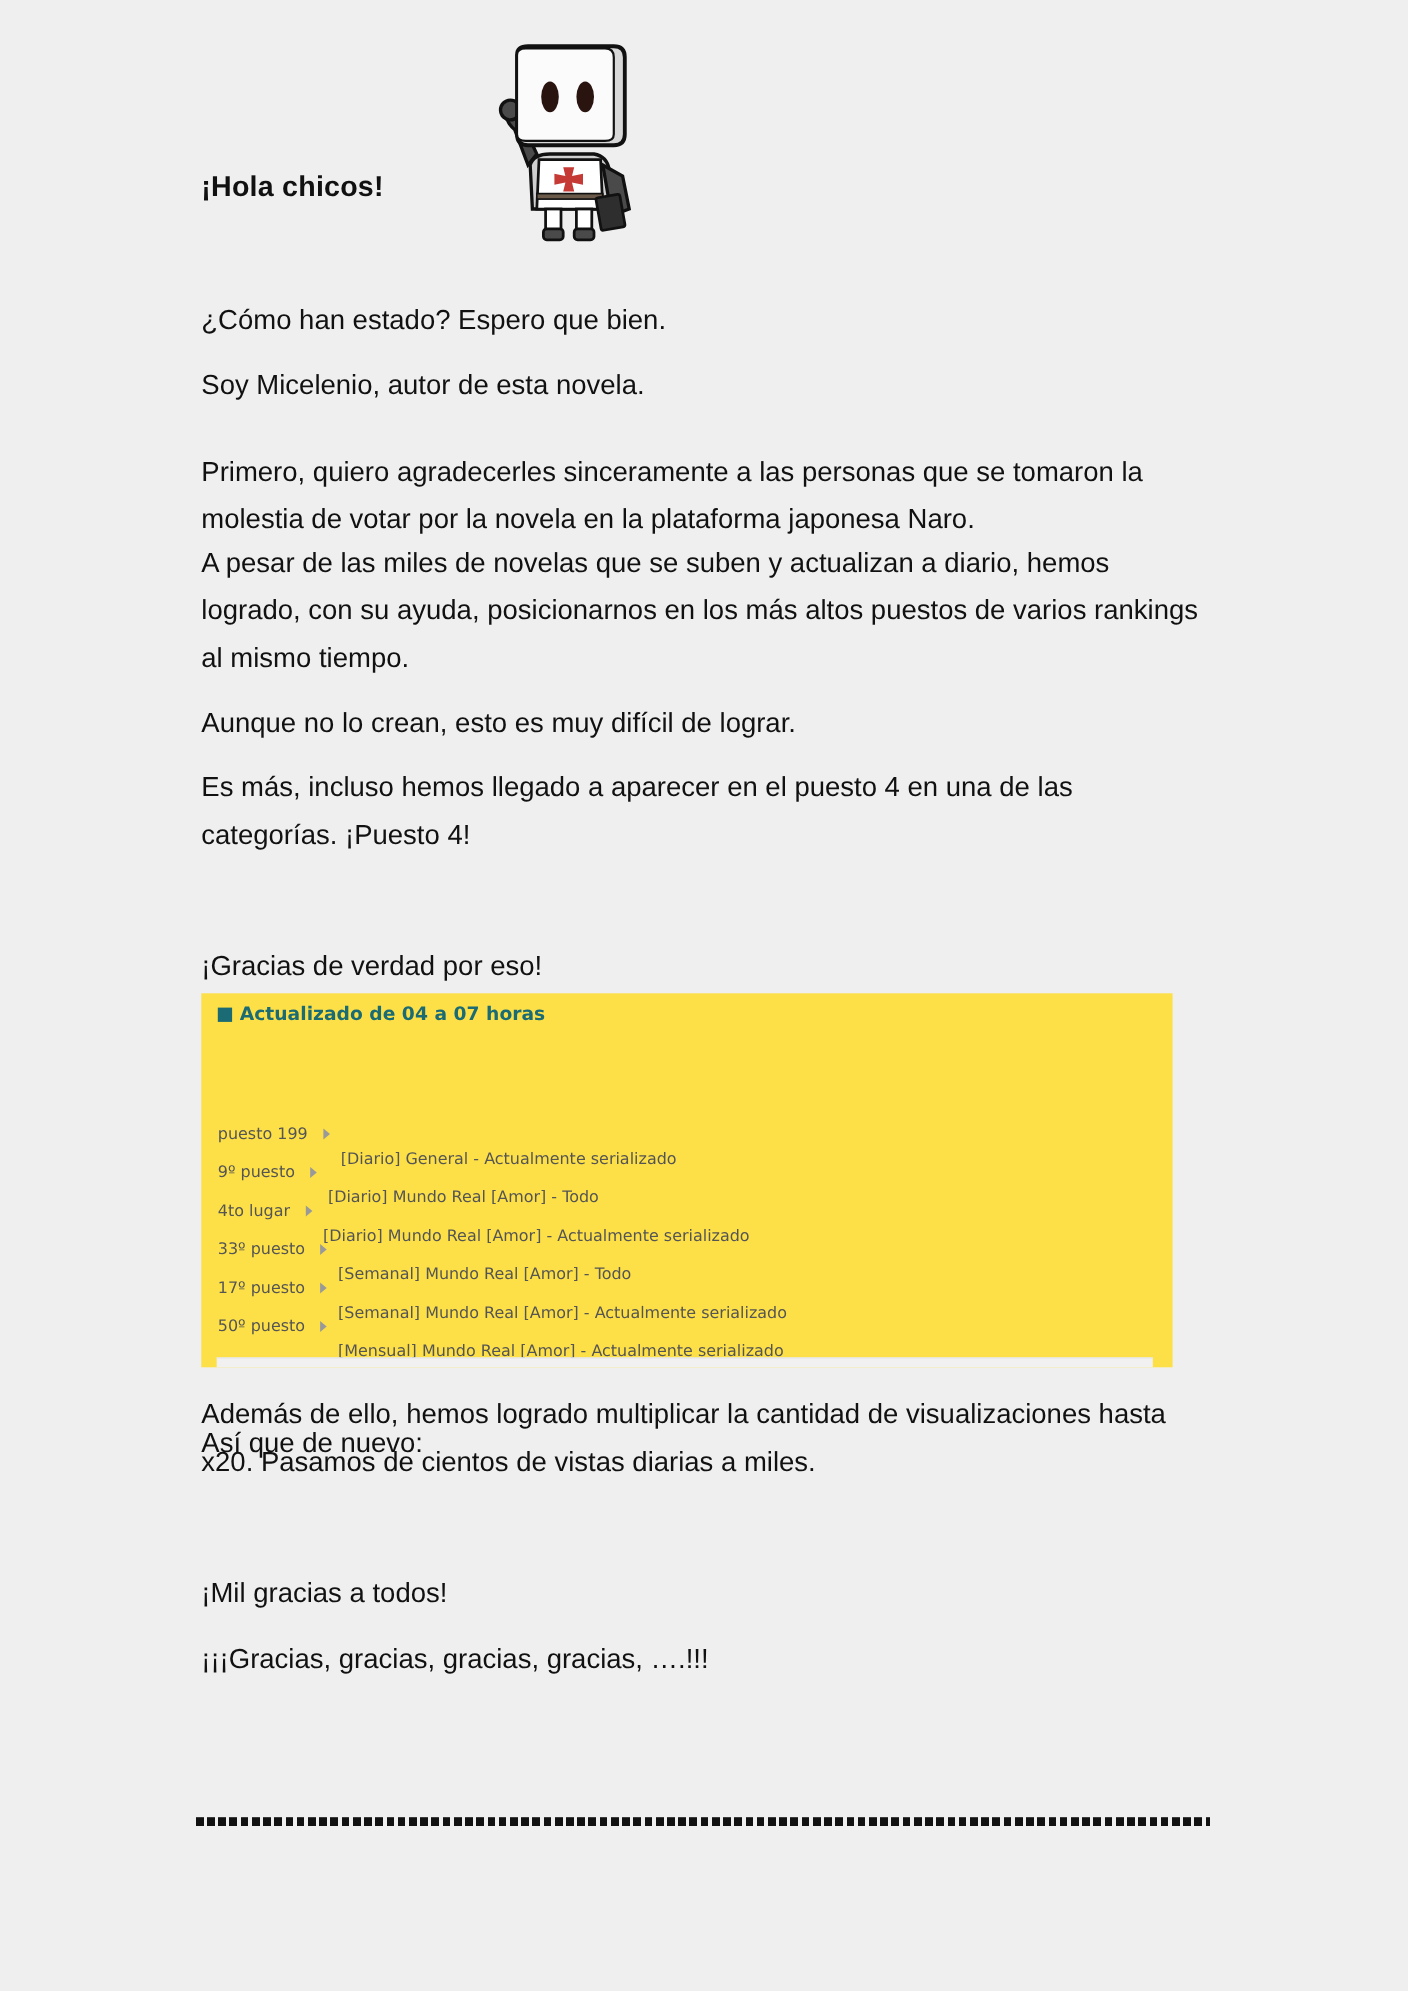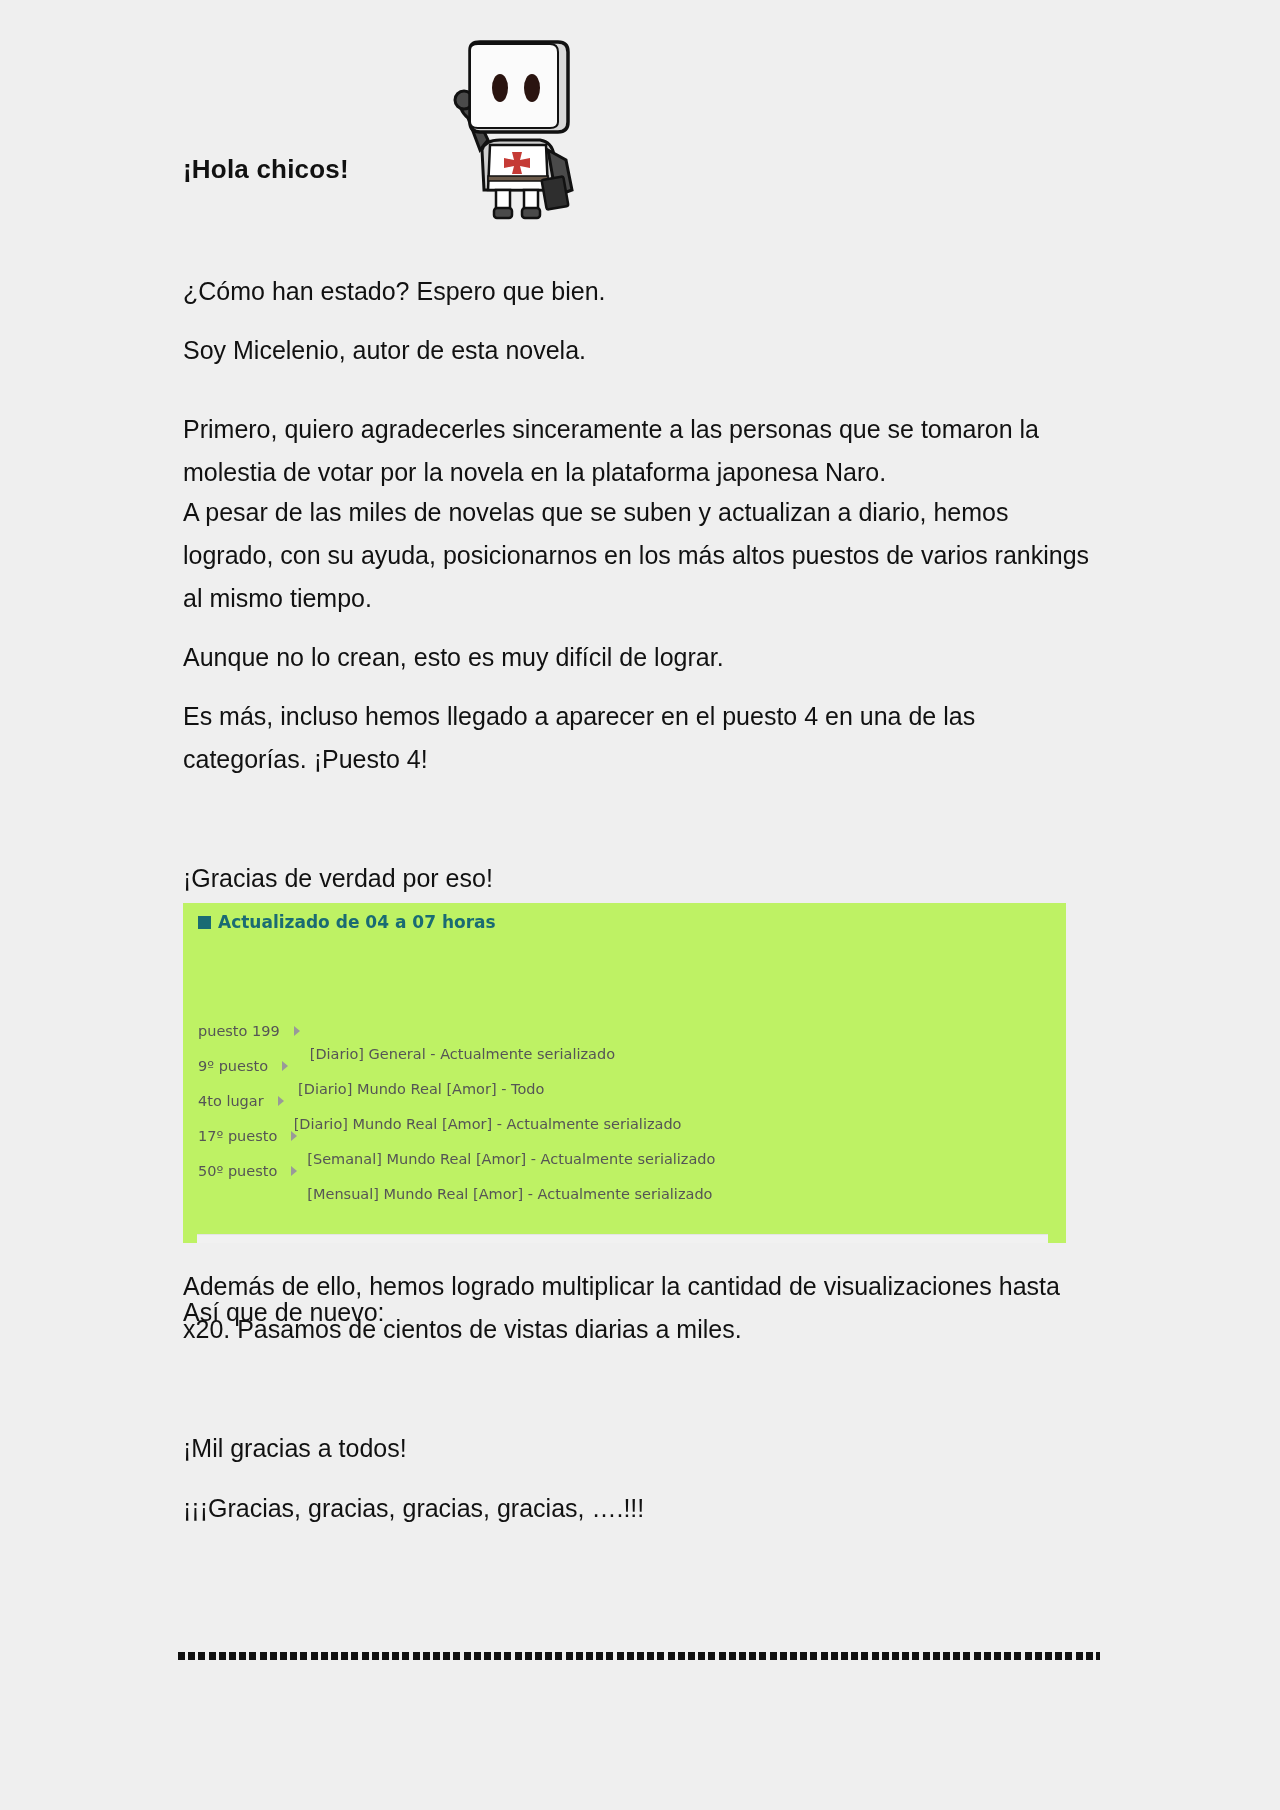--- a/index.html
+++ b/index.html
@@ -37,21 +37,21 @@
       font-size: 25px;
       line-height: 43px;
       margin: 0;
     }
     .ranking-box {
       position: absolute;
       left: 183px;
       top: 903px;
       width: 883px;
       height: 340px;
-      background: #bef264;
+      background: #fde047;
       font-family: "DejaVu Sans", sans-serif;
     }
     .ranking-box .strip {
       position: absolute;
       left: 14px;
       right: 18px;
       bottom: 0;
       height: 8px;
       background: #f1f1f1;
       border-top: 1px solid #e4e4e4;
@@ -180,20 +180,25 @@
       <span>9º puesto</span>
       <span class="rk-arrow"></span>
       <span class="rk-cat">[Diario] Mundo Real [Amor] - Todo</span>
     </li>
     <li class="rk-item">
       <span>4to lugar</span>
       <span class="rk-arrow"></span>
       <span class="rk-cat">[Diario] Mundo Real [Amor] - Actualmente serializado</span>
     </li>
     <li class="rk-item">
+      <span>33º puesto</span>
+      <span class="rk-arrow"></span>
+      <span class="rk-cat">[Semanal] Mundo Real [Amor] - Todo</span>
+    </li>
+    <li class="rk-item">
       <span>17º puesto</span>
       <span class="rk-arrow"></span>
       <span class="rk-cat">[Semanal] Mundo Real [Amor] - Actualmente serializado</span>
     </li>
     <li class="rk-item">
       <span>50º puesto</span>
       <span class="rk-arrow"></span>
       <span class="rk-cat">[Mensual] Mundo Real [Amor] - Actualmente serializado</span>
     </li>
   </ul>

